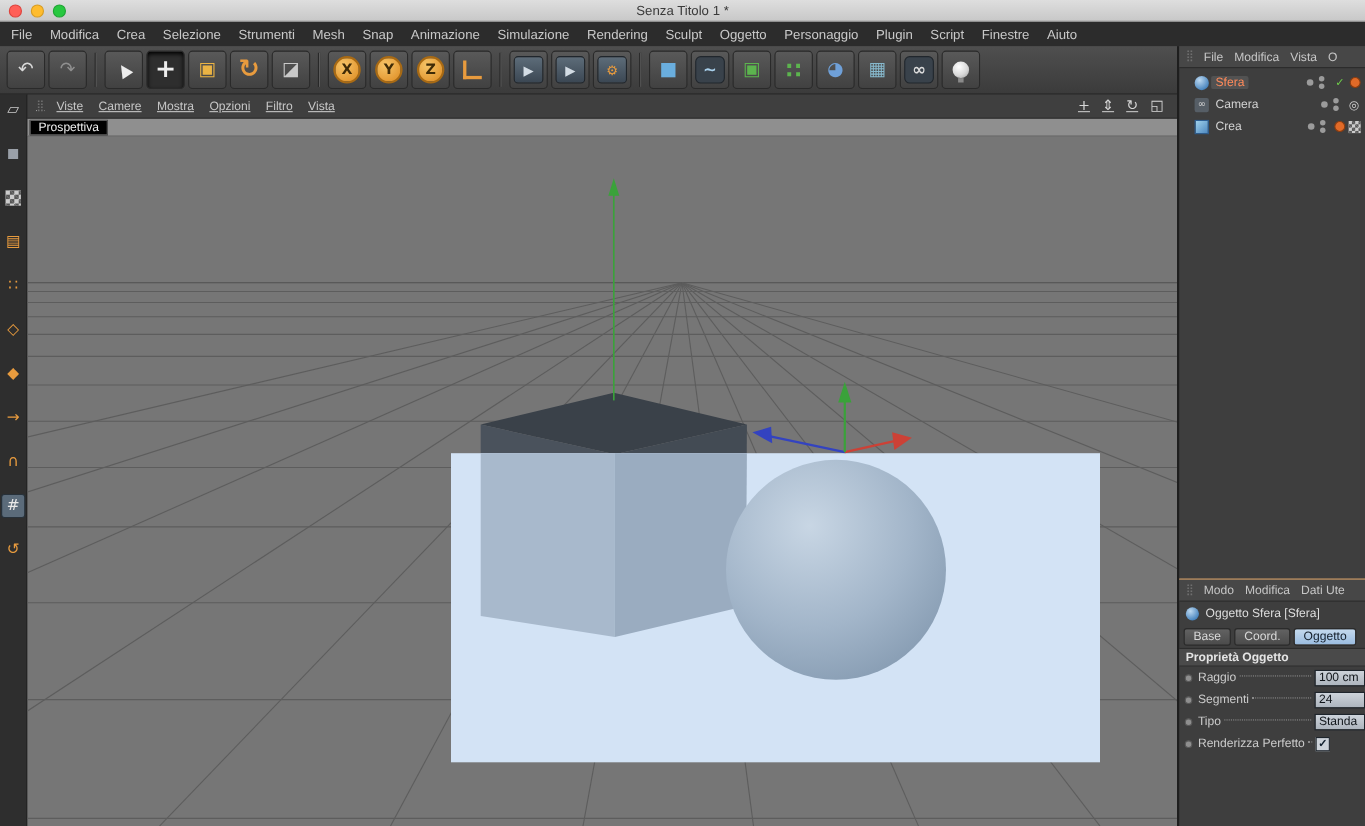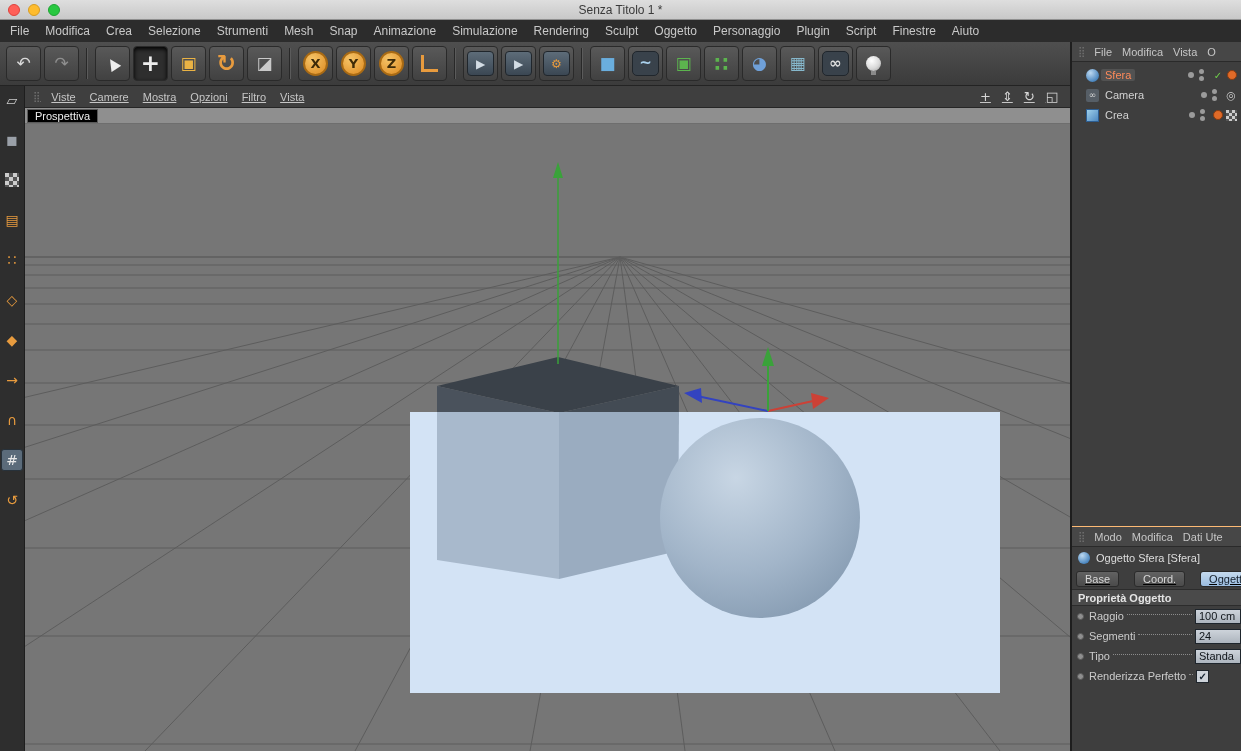--- a/index.html
+++ b/index.html
@@ -97,21 +97,21 @@
   .viz i { width:5px; height:5px; border-radius:50%; background:#9b9b9b; }
   .tag { width:12px; height:12px; display:flex; align-items:center; justify-content:center; font-size:10px;
          margin-left:3px; flex:none; font-family:"DejaVu Sans", sans-serif; }
   .tag-check { color:#6fd04a; font-weight:bold; }
   .tag-target { color:#cfcfcf; font-size:11px; }
   .tag-orange { width:10px; height:10px; background:#e06a28; border:1px solid #8a3c10; border-radius:50%; }
   .tag-checker { width:11px; height:11px; background-size:6px 6px; background-position:0 0,3px 3px; }
 
   .am { flex:1; display:flex; flex-direction:column; }
   .am-title { height:22px; display:flex; align-items:center; gap:6px; padding:0 6px; color:#dedede; font-size:11px;text-align:center; }
-  .am-tabs { height:20px; display:flex; gap:15px; align-items:center; padding:0 4px;text-decoration:underline; }
+  .am-tabs { height:20px; display:flex; gap:3px; align-items:center; padding:0 4px; }
   .am-tab { background:linear-gradient(#626262,#4b4b4b); border:1px solid #2b2b2b; border-radius:3px;
             color:#d8d8d8; font-size:11px; padding:1px 8px; }
   .am-tab.active { background:linear-gradient(#c5daee,#9abce0); color:#141f2b; }
   .am-section { height:17px; background:#4a4a4a; border-top:1px solid #2c2c2c; border-bottom:1px solid #2c2c2c;
                 color:#e4e4e4; font-weight:bold; font-size:11px; padding:1px 6px; line-height:14px; }
   .prop-row { height:20px; display:flex; align-items:center; padding-left:5px; color:#cbcbcb; font-size:11px; }
   .keydot { width:7px; height:7px; border-radius:50%; background:#8f8f8f; border:1px solid #595959;
             margin-right:5px; flex:none; }
   .plabel { white-space:nowrap; }
   .leader { flex:1; border-bottom:1px dotted #8b8b8b; margin:0 3px 4px 3px; min-width:4px; }

